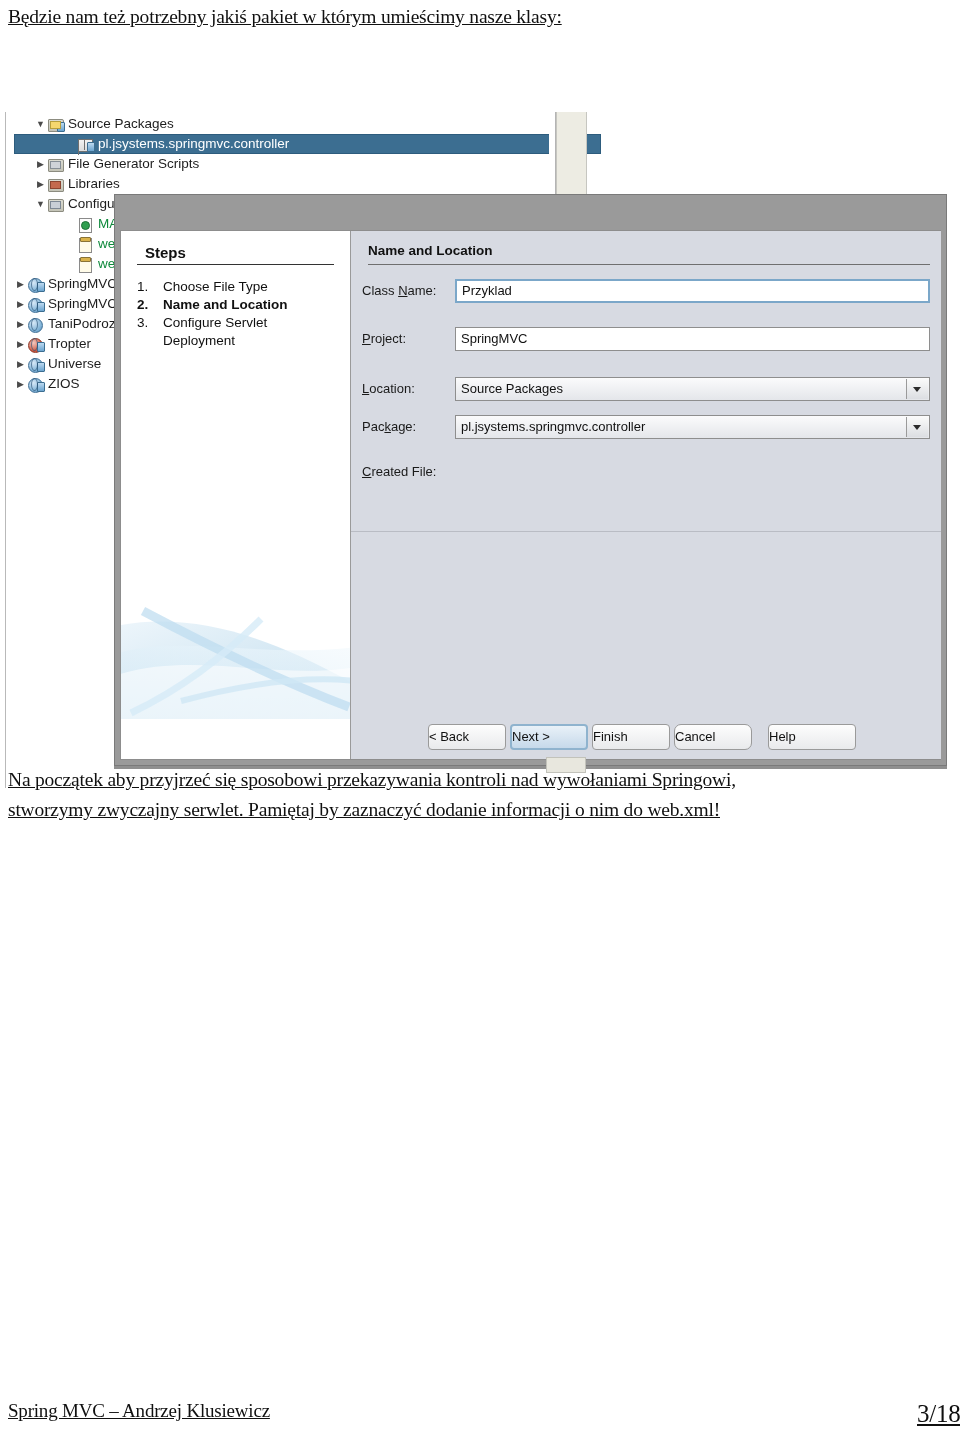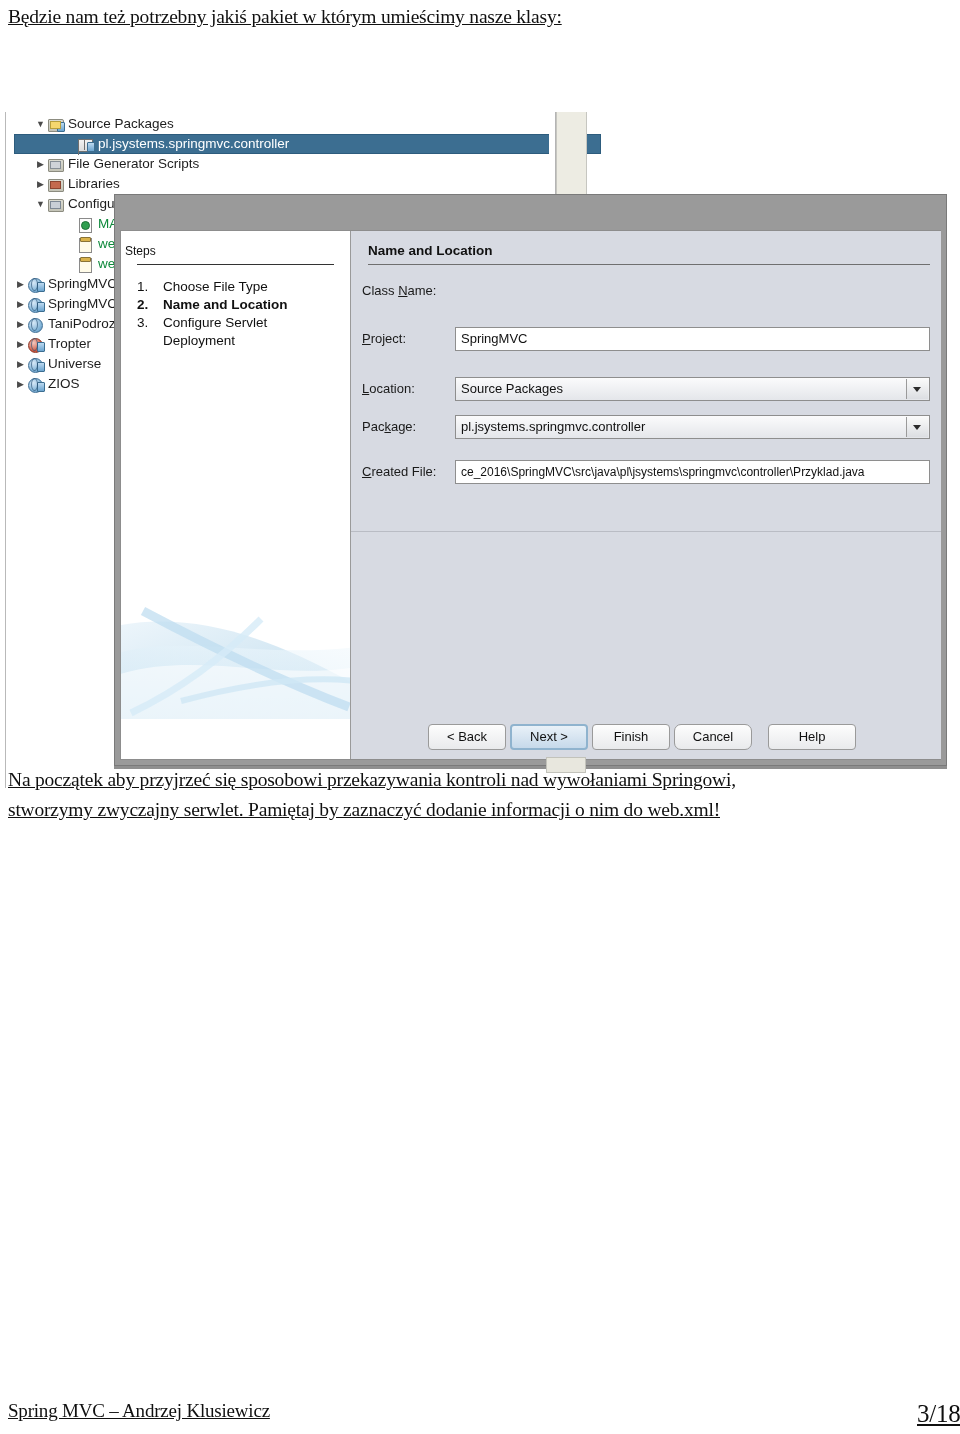--- a/index.html
+++ b/index.html
@@ -170,23 +170,23 @@
     position:absolute;left:5px;top:35px;width:821px;height:530px;
     background:#d7dae2;border:1px solid #8d8d8d;box-sizing:border-box;
   }
 
   
   #steps-pane{
     position:absolute;left:0px;top:0px;width:229px;height:528px;
     background:#ffffff;border-right:1px solid #9a9a9a;overflow:hidden;
   }
   #steps-heading{
-    position:absolute;left:4px;top:13px;
-    font-family:"Liberation Sans",sans-serif;font-size:12px;
-    font-weight:normal;color:#111111;
+    position:absolute;left:24px;top:13px;
+    font-family:"Liberation Sans",sans-serif;font-size:15px;
+    font-weight:bold;color:#111111;
   }
   #steps-rule{
     position:absolute;left:16px;top:33px;width:197px;height:1px;background:#333;
   }
   #steps-list{
     position:absolute;left:16px;top:47px;width:205px;
     font-family:"Liberation Sans",sans-serif;font-size:13.5px;color:#111111;
   }
   .step-item{display:flex;line-height:18px;}
   .step-num{width:26px;flex:0 0 26px;}
@@ -250,21 +250,21 @@
 
   
   #dialog-buttons{
     position:absolute;left:230px;top:487px;width:590px;height:41px;
   }
   .dlg-btn{
     position:absolute;top:6px;height:26px;box-sizing:border-box;
     background:linear-gradient(#fdfdfd,#e9eaec);
     border:1px solid #9a9a9a;border-radius:4px;
     font-family:"Liberation Sans",sans-serif;font-size:13px;color:#111;
-    text-align:center;line-height:24px;cursor:pointer;
+    line-height:24px;cursor:pointer;
   }
   .dlg-btn.default{
     background:linear-gradient(#e9f1f8,#c6d9ea);
     border:2px solid #8fb3ce;line-height:22px;
   }
   #btn-back{left:77px;width:78px;}
   #btn-next{left:159px;width:78px;}
   #btn-finish{left:241px;width:78px;}
   #btn-cancel{left:323px;width:78px;border-radius:7px;}
   #btn-help{left:417px;width:88px;}
@@ -423,36 +423,36 @@
           </svg>
         </div>
       </div>
 
       <div id="content-pane">
         <div id="section-title">Name and Location</div>
         <div id="section-rule"></div>
         <div id="fields-container">
             <div class="field-row" style="top: 48px;">
               <div class="field-label">Class <u>N</u>ame:</div>
+              <div class="field-input focused">Przyklad</div>
             </div>
             <div class="field-row" style="top: 96px;">
               <div class="field-label"><u>P</u>roject:</div>
               <div class="field-input">SpringMVC</div>
             </div>
             <div class="field-row" style="top: 146px;">
               <div class="field-label"><u>L</u>ocation:</div>
               <div class="field-input combo">Source Packages<span class="combo-arrow"></span></div>
             </div>
             <div class="field-row" style="top: 184px;">
               <div class="field-label">Pac<u>k</u>age:</div>
               <div class="field-input combo">pl.jsystems.springmvc.controller<span class="combo-arrow"></span></div>
             </div>
             <div class="field-row" style="top: 229px;">
               <div class="field-label"><u>C</u>reated File:</div>
-              <div class="field-input" id="created-file-input">ce_2016\SpringMVC\src\java\pl\jsystems\springmvc\controller\Przyklad.java</div>
             </div>
           </div>
       </div>
 
       <div id="dialog-footer-rule"></div>
 
       <div id="dialog-buttons">
           <div class="dlg-btn" id="btn-back">&lt; Back</div>
           <div class="dlg-btn default" id="btn-next">Next &gt;</div>
           <div class="dlg-btn" id="btn-finish">Finish</div>

